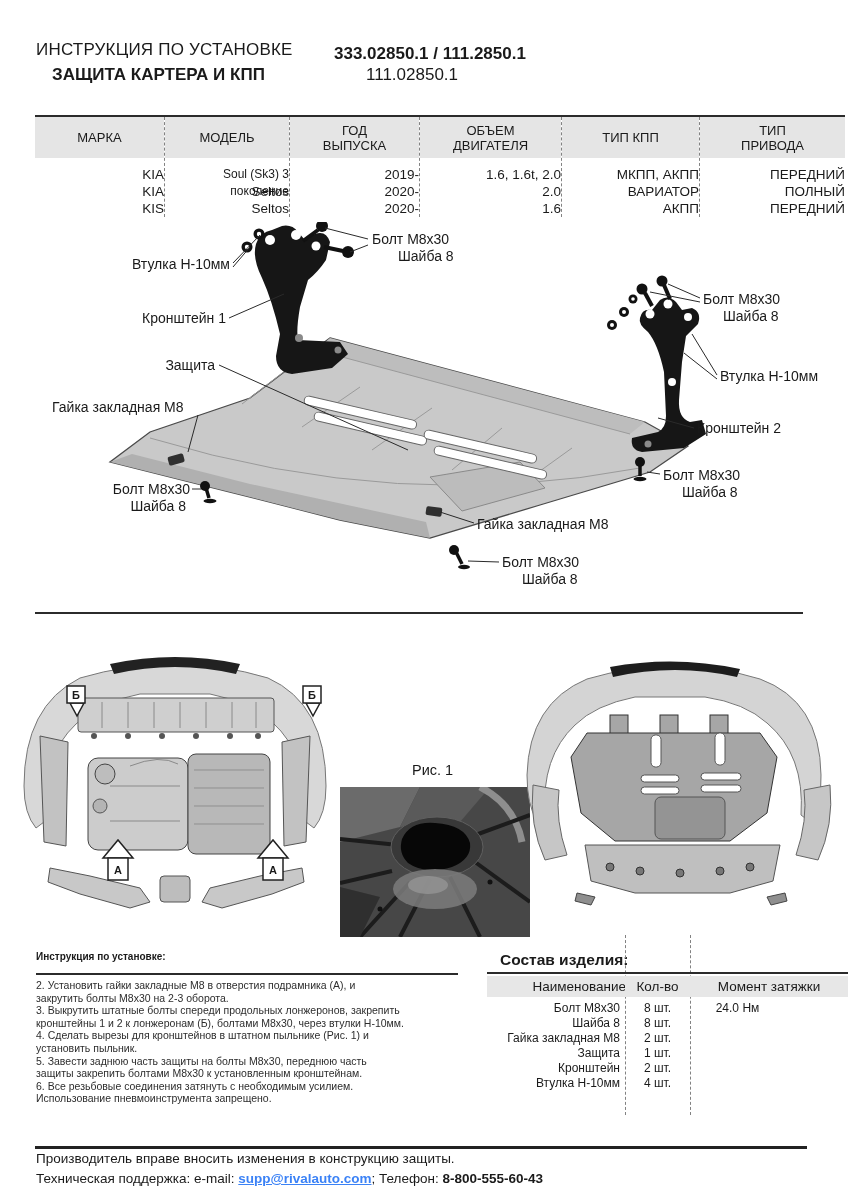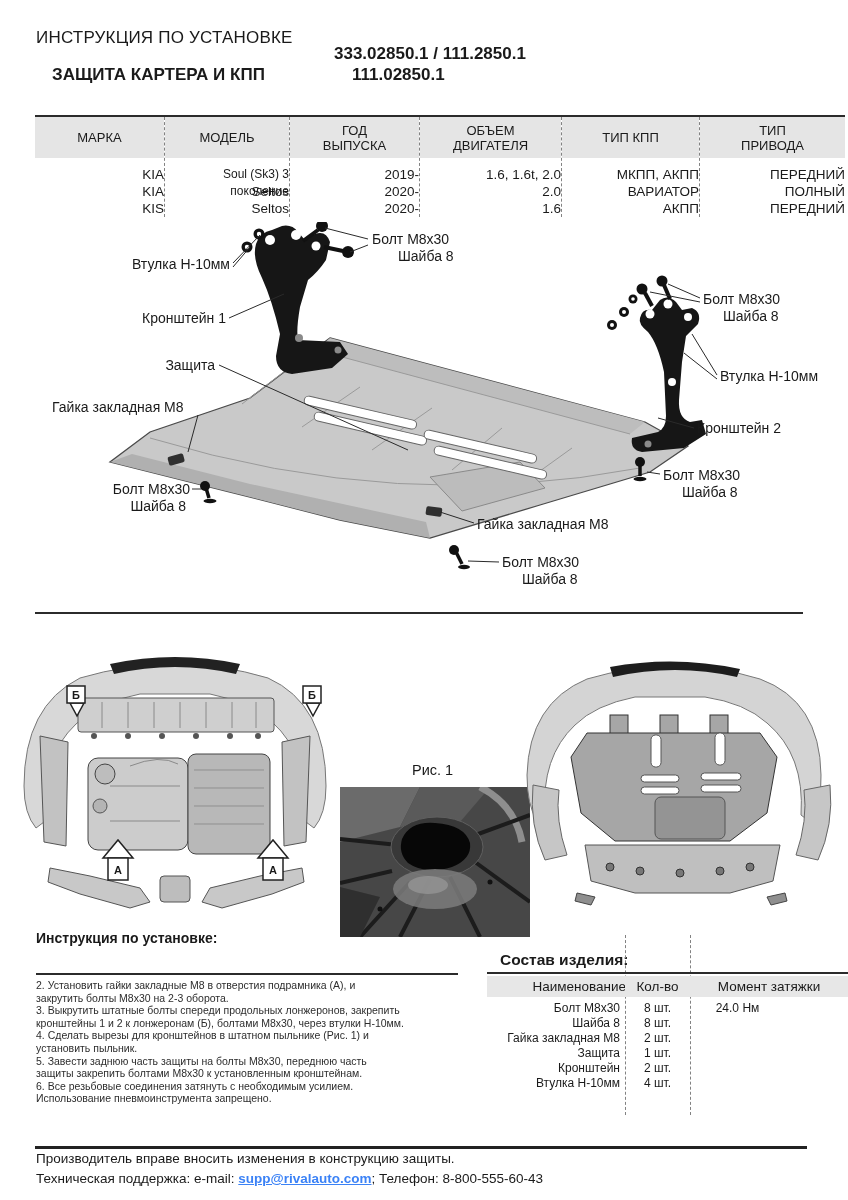--- a/index.html
+++ b/index.html
@@ -1,63 +1,63 @@
 <!DOCTYPE html>
 <html><head>
 <meta charset="utf-8">
 <style>
   html,body{margin:0;padding:0;background:#ffffff;}
   .page{position:relative;width:848px;height:1200px;background:#fff;overflow:hidden;
         font-family:"Liberation Sans",sans-serif;color:#1a1a1a;}
   .abs{position:absolute;}
 
   
-  .h-doc{left:36px;top:28px;font-size:17px;line-height:20px;letter-spacing:.2px;}
+  .h-doc{left:36px;top:40px;font-size:17px;line-height:20px;letter-spacing:.2px;}
   .h-prod{left:36px;top:65px;font-size:17px;line-height:20px;font-weight:bold;margin-left:16px;}
   .h-pn1{left:334px;top:44px;font-size:17px;line-height:20px;font-weight:bold;}
-  .h-pn2{left:352px;top:65px;font-size:17px;line-height:20px;font-weight:bold;}
+  .h-pn2{left:366px;top:65px;font-size:17px;line-height:20px;font-weight:normal;}
 
   
   .fit{left:35px;top:115px;width:810px;display:flex;border-top:2px solid #2b2b2b;}
   .f-col{box-sizing:border-box;}
   .f-col:not(:last-child){border-right:1px dashed #828282;}
   .f-th{height:41px;background:#e5e5e5;display:flex;align-items:center;justify-content:center;
         text-align:center;white-space:pre-line;font-size:13px;line-height:15px;}
   .f-gap{height:8px;}
   .f-td{height:17px;font-size:13.5px;line-height:17px;text-align:right;}
 
   
   svg text{font-family:"Liberation Sans",sans-serif;font-size:14px;fill:#1a1a1a;}
   svg text.mk{font-size:11px;font-weight:bold;}
 
   .divider{left:35px;top:612px;width:768px;height:2px;background:#2b2b2b;}
 
   .fig-cap{left:412px;top:762px;font-size:14.5px;}
 
   
-  .ins-title{left:36px;top:930px;font-size:14px;font-weight:bold;text-align:right;}
+  .ins-title{left:36px;top:951px;font-size:10px;font-weight:bold;text-align:right;}
   .ins-rule{left:36px;top:973px;width:422px;height:2px;background:#2b2b2b;}
   .ins-steps{left:36px;top:979px;width:368px;font-size:10.5px;line-height:12.6px;color:#2d2d2d;}
   .ins-steps p{margin:0;}
 
   
   .pt-title{left:500px;top:951px;font-size:15.5px;font-weight:bold;}
   .pt-dash{top:935px;height:180px;width:0;border-left:1px dashed #828282;}
   .pt-line{left:487px;top:972px;width:361px;height:2px;background:#2b2b2b;}
   .pt-head{top:976px;height:21px;background:#e7e7e7;font-size:13.5px;line-height:21px;}
   .pt-cell{font-size:12px;line-height:15px;height:15px;}
   .t-right{text-align:right;}
   .t-center{text-align:center;}
 
   
   .foot-line{left:35px;top:1146px;width:772px;height:3px;background:#222;}
   .foot1{left:36px;top:1151px;font-size:13.5px;}
   .foot2{left:36px;top:1171px;font-size:13.5px;}
   .email{color:#3b82f6;font-weight:bold;text-decoration:underline;}
-  .phone{font-weight:normal;}
+  .phone{font-weight:bold;}
 </style>
 </head>
 <body>
 
 <div class="page">
 
   <div class="abs h-doc">ИНСТРУКЦИЯ ПО УСТАНОВКЕ</div>
   <div class="abs h-prod">ЗАЩИТА КАРТЕРА И КПП</div>
   <div class="abs h-pn1">333.02850.1 / 111.2850.1</div>
   <div class="abs h-pn2">111.02850.1</div>

